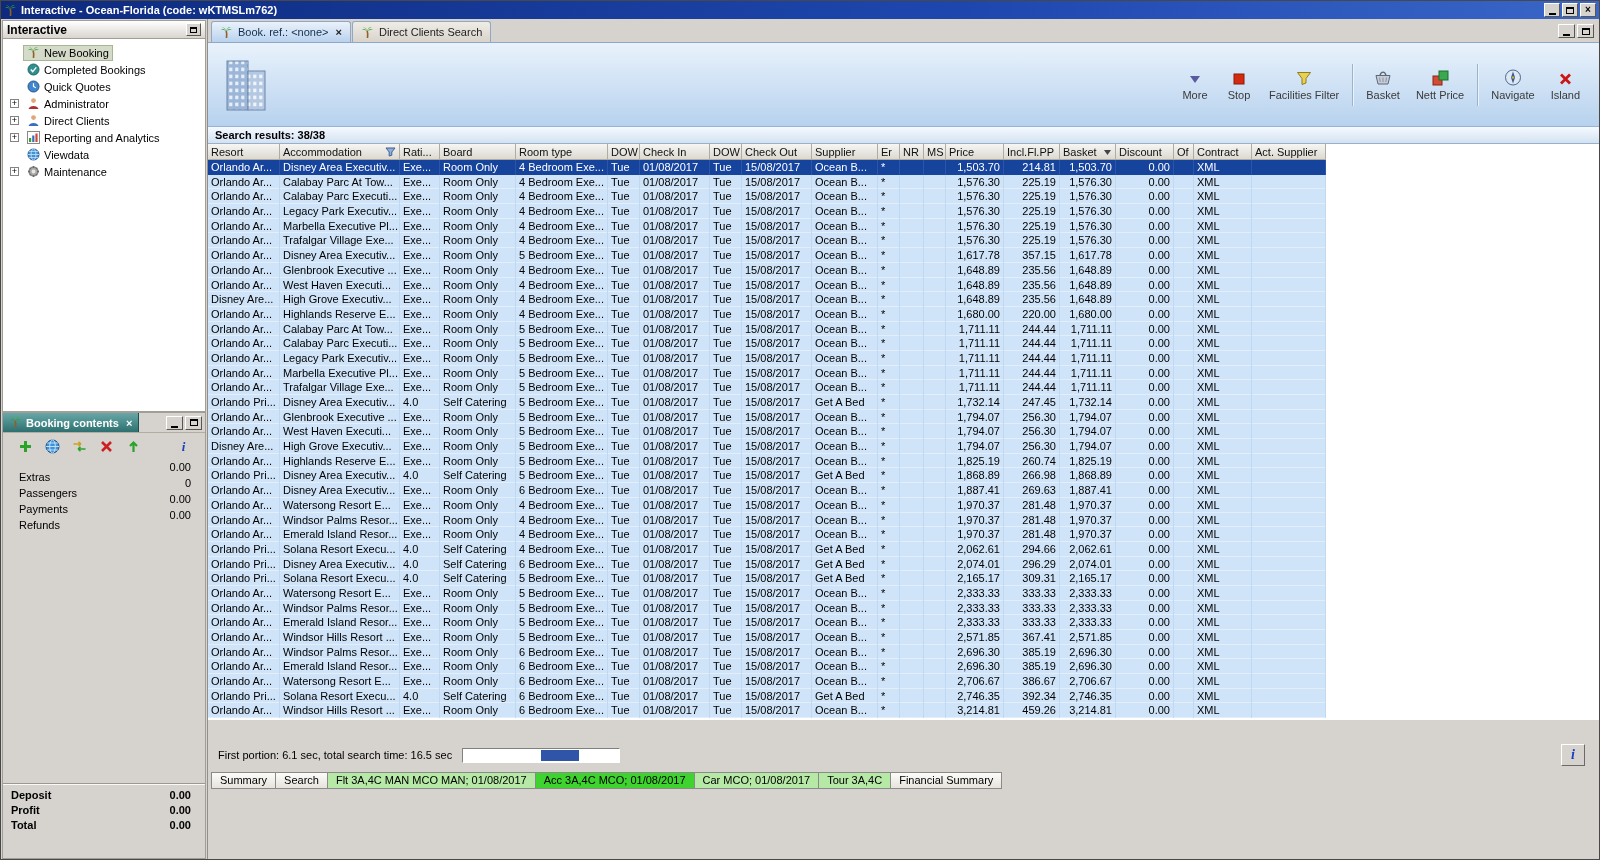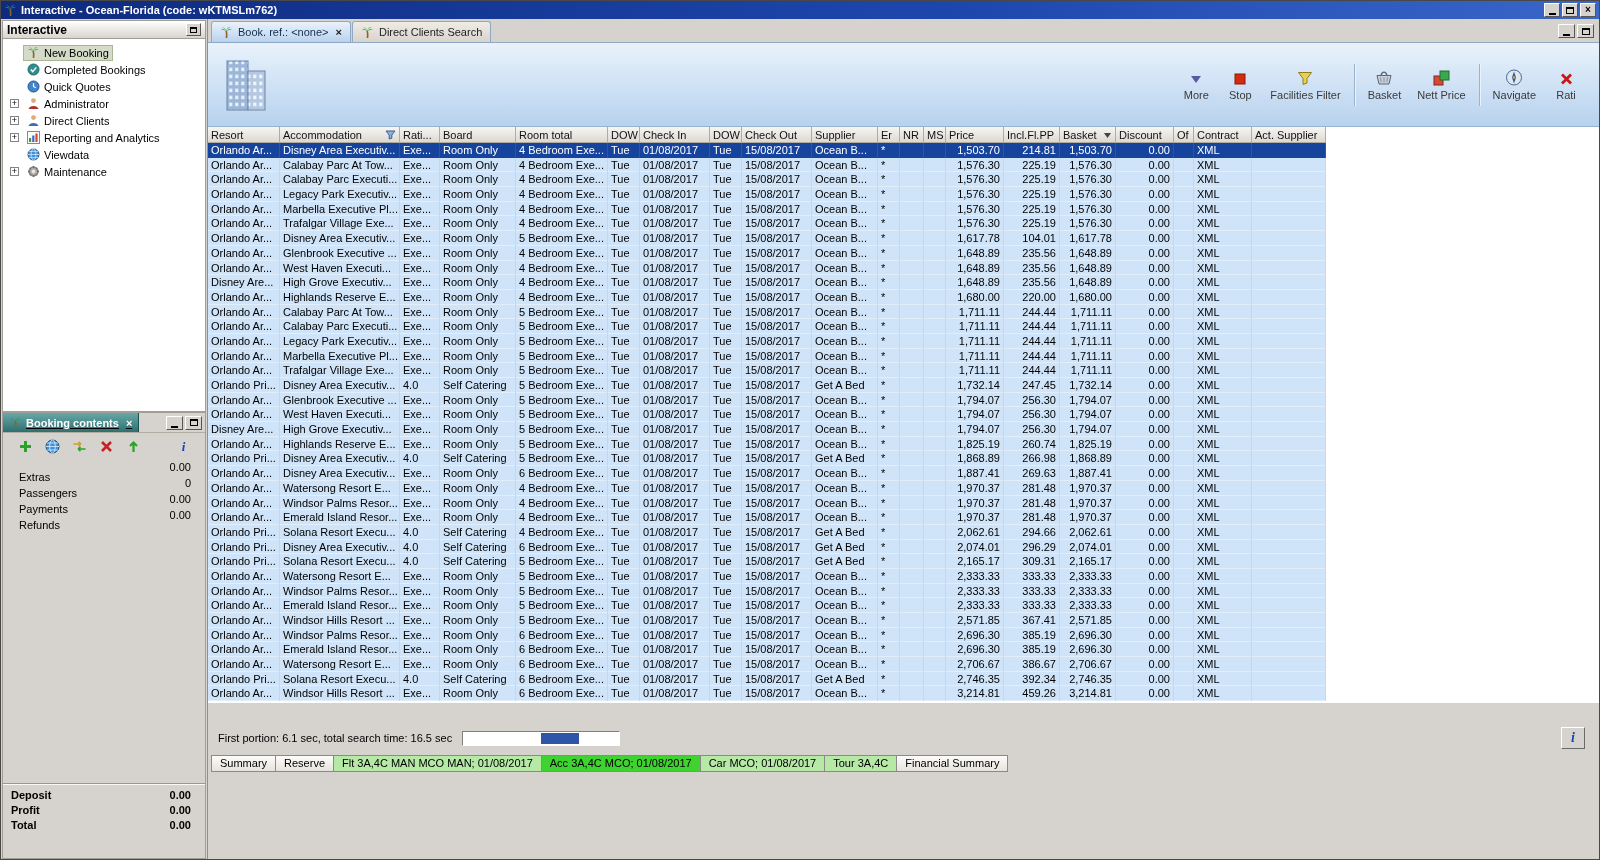--- a/index.html
+++ b/index.html
@@ -40,21 +40,21 @@
   .tree{flex:1;background:#fff;padding-top:5px;overflow:hidden;}
   .tree-item{height:17px;display:flex;align-items:center;padding-left:7px;}
   .expander{width:9px;height:9px;flex:0 0 9px;border:1px solid #848484;background:#fff;font-size:9px;line-height:7px;
     text-align:center;margin-right:4px;}
   .expander-spacer{width:13px;flex:0 0 13px;}
   .ti-main{display:flex;align-items:center;gap:4px;padding:0 3px;border:1px solid transparent;height:16px;}
   .tree-item.selected .ti-main{background:#d5dbc9;border-color:#a9b694;}
   .tree .icn svg{display:block;}
   
   .pane-booking{flex:1;display:flex;flex-direction:column;border:1px solid #a09e96;margin:0 1px 0 1px;min-height:0;}
-  .bk-header{height:20px;flex:0 0 20px;display:flex;align-items:stretch;background:#d6d3ce;border-bottom:1px solid #b0ada2;text-decoration:underline;}
+  .bk-header{height:20px;flex:0 0 20px;display:flex;align-items:stretch;background:#d6d3ce;border-bottom:1px solid #b0ada2;}
   .bk-tab{display:flex;align-items:center;gap:4px;padding:0 6px;color:#fff;font-weight:bold;
     background:linear-gradient(#67a7a7,#2e7070);border-right:1px solid #1e5050;}
   .bk-close{font-weight:bold;color:#fff;margin-left:3px;cursor:default;}
   .bk-winbtns{margin-left:auto;display:flex;align-items:center;gap:2px;padding-right:3px;}
   .bk-toolbar{height:26px;flex:0 0 26px;display:flex;align-items:center;gap:7px;padding:0 12px;}
   .bk-tool{width:20px;height:20px;display:flex;align-items:center;justify-content:center;}
   .bk-tool.right{margin-left:auto;}
   .bk-row{height:16px;display:flex;align-items:center;padding:0 14px 0 16px;}
   .bk-row .lbl{flex:1;margin-top:20px;}
   .bk-fill{flex:1;}
@@ -461,25 +461,26 @@
                 </svg>
               </span>
               <span>Navigate</span>
             </span>
             <span class="tb-btn">
               <span class="icn">
                 <svg width="15" height="14">
                   <path d="M3 2.5 L12 11.5 M12 2.5 L3 11.5" stroke="#cc1616" stroke-width="2.8"></path>
                 </svg>
               </span>
-              <span>Rati</span>
+              <span>Island</span>
             </span>
           </span>
       </div>
 
+      <div class="results-bar">Search results: 38/38</div>
 
       <div class="grid">
         <div class="grid-header" id="gridHeader">
             <span class="gh-cell" style="flex: 0 0 72px; width: 72px;">
               <span>Resort</span>
             </span>
             <span class="gh-cell" style="flex: 0 0 120px; width: 120px;">
               <span>Accommodation</span>
               <span class="icn">
                 <svg width="11" height="10">
@@ -487,21 +488,21 @@
                 </svg>
               </span>
             </span>
             <span class="gh-cell" style="flex: 0 0 40px; width: 40px;">
               <span>Rati...</span>
             </span>
             <span class="gh-cell" style="flex: 0 0 76px; width: 76px;">
               <span>Board</span>
             </span>
             <span class="gh-cell" style="flex: 0 0 92px; width: 92px;">
-              <span>Room total</span>
+              <span>Room type</span>
             </span>
             <span class="gh-cell" style="flex: 0 0 32px; width: 32px;">
               <span>DOW</span>
             </span>
             <span class="gh-cell" style="flex: 0 0 70px; width: 70px;">
               <span>Check In</span>
             </span>
             <span class="gh-cell" style="flex: 0 0 32px; width: 32px;">
               <span>DOW</span>
             </span>
@@ -688,21 +689,21 @@
               <span class="gr-cell" style="flex: 0 0 92px; width: 92px;">5 Bedroom Exe...</span>
               <span class="gr-cell" style="flex: 0 0 32px; width: 32px;">Tue</span>
               <span class="gr-cell" style="flex: 0 0 70px; width: 70px;">01/08/2017</span>
               <span class="gr-cell" style="flex: 0 0 32px; width: 32px;">Tue</span>
               <span class="gr-cell" style="flex: 0 0 70px; width: 70px;">15/08/2017</span>
               <span class="gr-cell" style="flex: 0 0 66px; width: 66px;">Ocean B...</span>
               <span class="gr-cell" style="flex: 0 0 22px; width: 22px;">*</span>
               <span class="gr-cell" style="flex: 0 0 24px; width: 24px;"></span>
               <span class="gr-cell" style="flex: 0 0 22px; width: 22px;"></span>
               <span class="gr-cell num" style="flex: 0 0 58px; width: 58px;">1,617.78</span>
-              <span class="gr-cell num" style="flex: 0 0 56px; width: 56px;">104.01</span>
+              <span class="gr-cell num" style="flex: 0 0 56px; width: 56px;">357.15</span>
               <span class="gr-cell num" style="flex: 0 0 56px; width: 56px;">1,617.78</span>
               <span class="gr-cell num" style="flex: 0 0 58px; width: 58px;">0.00</span>
               <span class="gr-cell" style="flex: 0 0 20px; width: 20px;"></span>
               <span class="gr-cell" style="flex: 0 0 58px; width: 58px;">XML</span>
               <span class="gr-cell" style="flex: 0 0 74px; width: 74px;"></span>
             </div>
             <div class="grid-row">
               <span class="gr-cell" style="flex: 0 0 72px; width: 72px;">Orlando Ar...</span>
               <span class="gr-cell" style="flex: 0 0 120px; width: 120px;">Glenbrook Executive ...</span>
               <span class="gr-cell" style="flex: 0 0 40px; width: 40px;">Exe...</span>
@@ -1390,21 +1391,21 @@
       <div class="progress-row">
         <span>First portion: 6.1 sec, total search time: 16.5 sec</span>
         <span class="pbar">
             <span class="pchunk"></span>
           </span>
         <span class="info-btn">i</span>
       </div>
 
       <div class="bottom-tabs" id="bottomTabs">
           <span class="btab plain">Summary</span>
-          <span class="btab plain">Reserve</span>
+          <span class="btab plain">Search</span>
           <span class="btab green">Flt 3A,4C MAN MCO MAN; 01/08/2017</span>
           <span class="btab bright">Acc 3A,4C MCO; 01/08/2017</span>
           <span class="btab green">Car MCO; 01/08/2017</span>
           <span class="btab green">Tour 3A,4C</span>
           <span class="btab plain">Financial Summary</span>
         </div>
       <div class="main-fill"></div>
     </div>
   </div>
 

